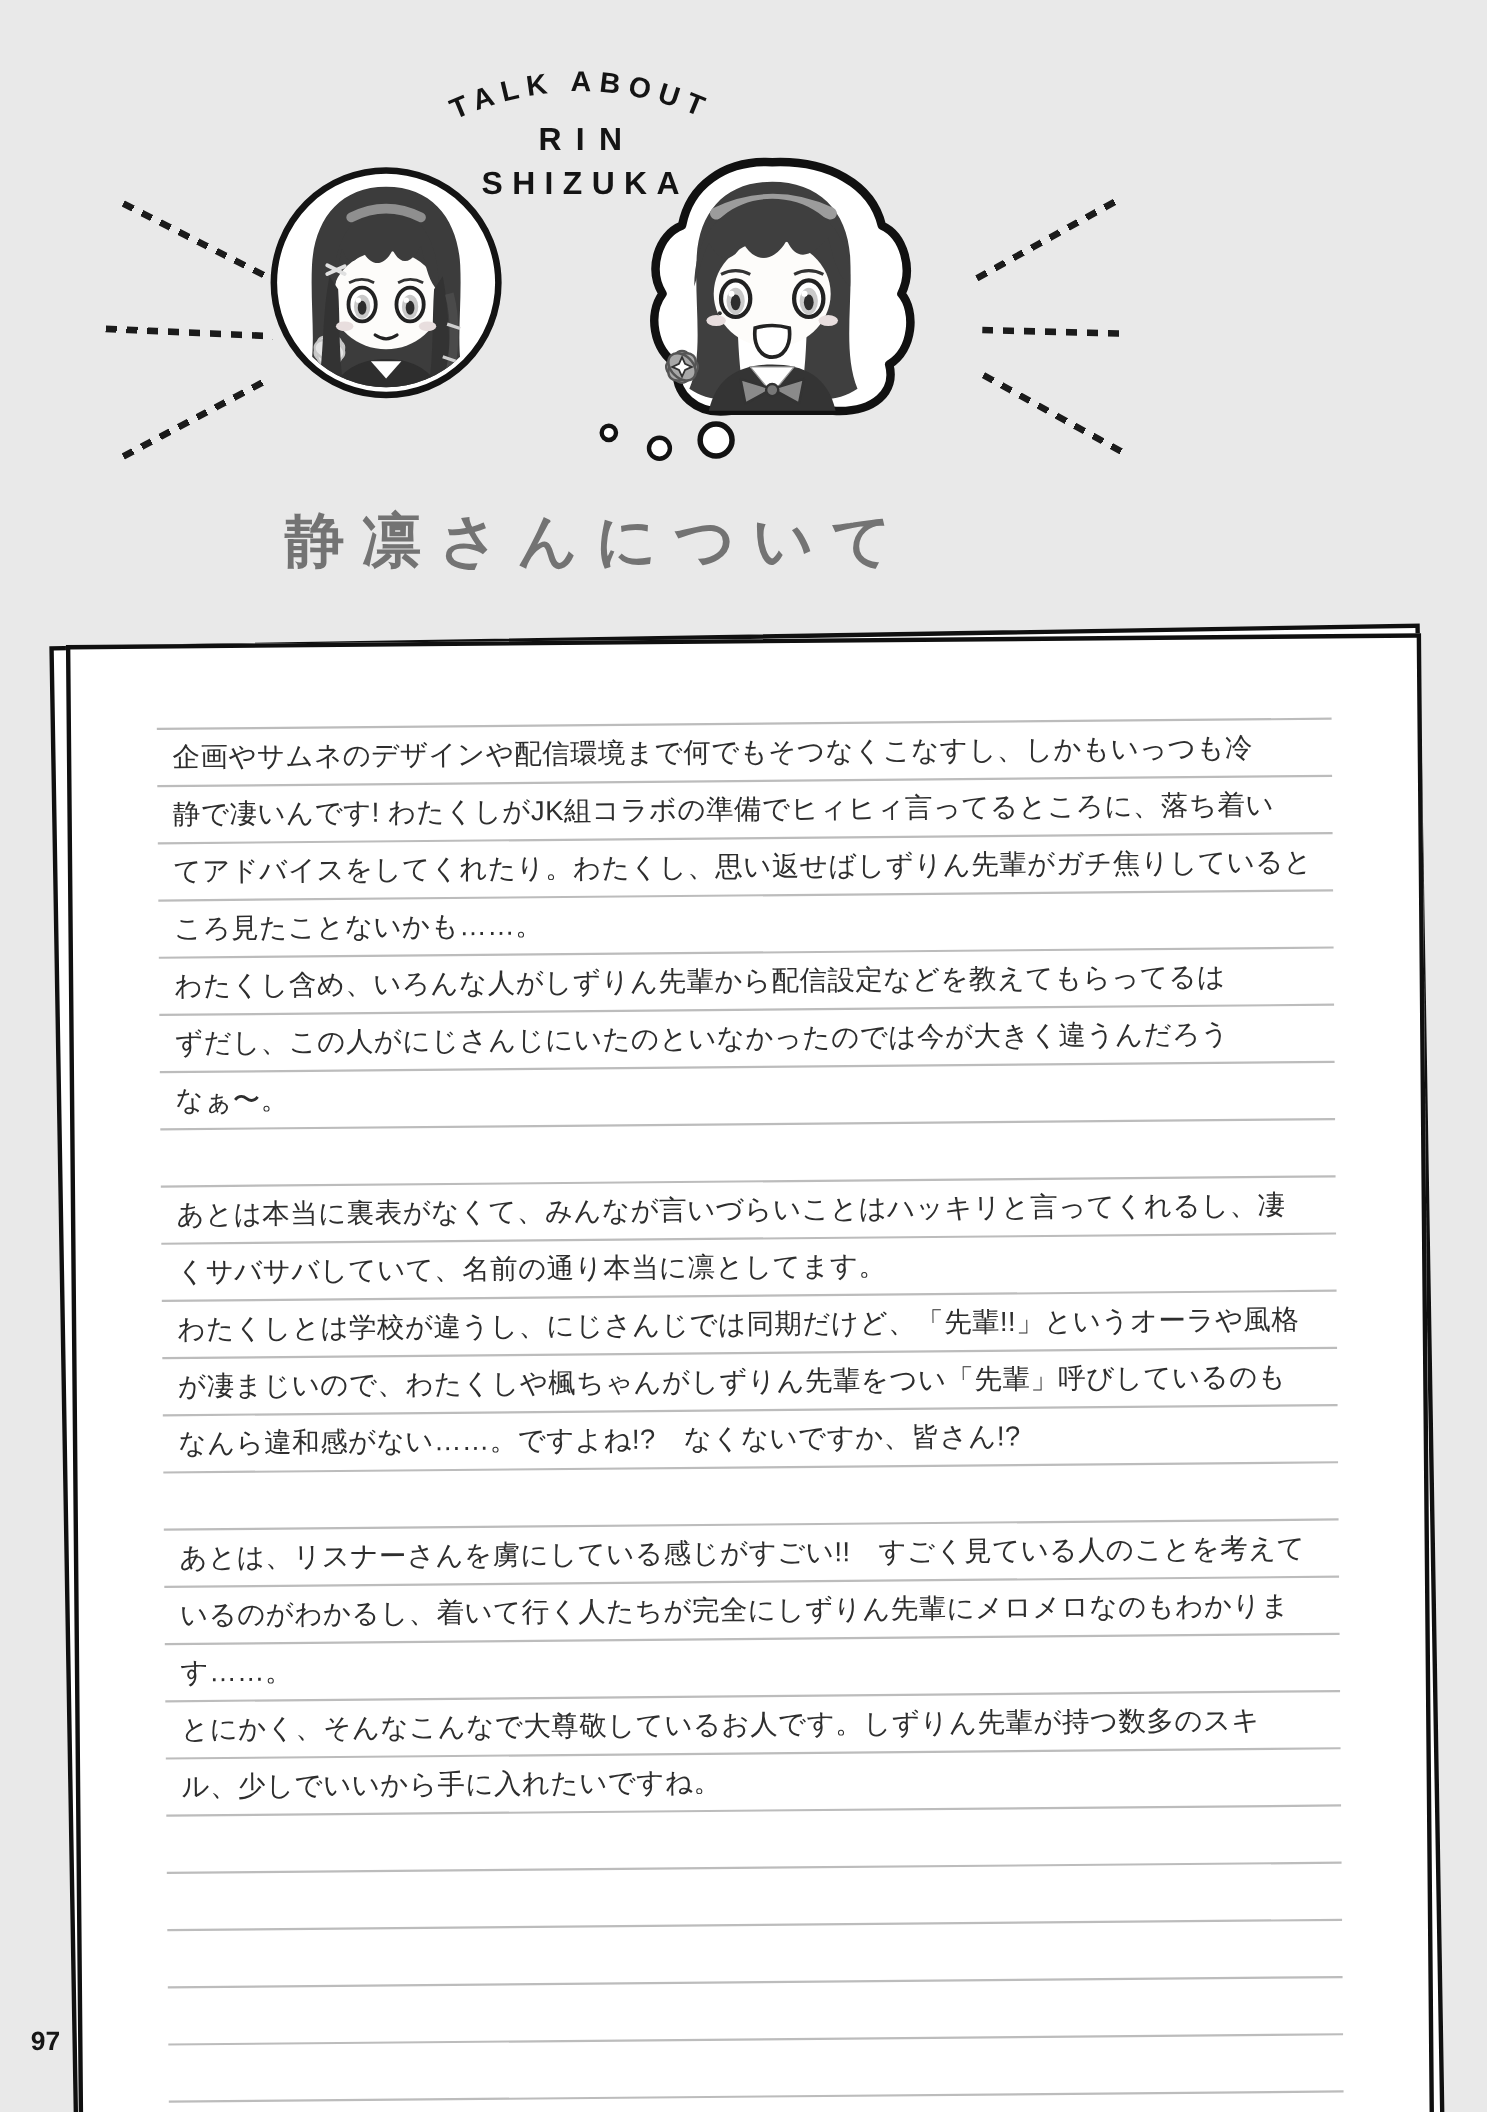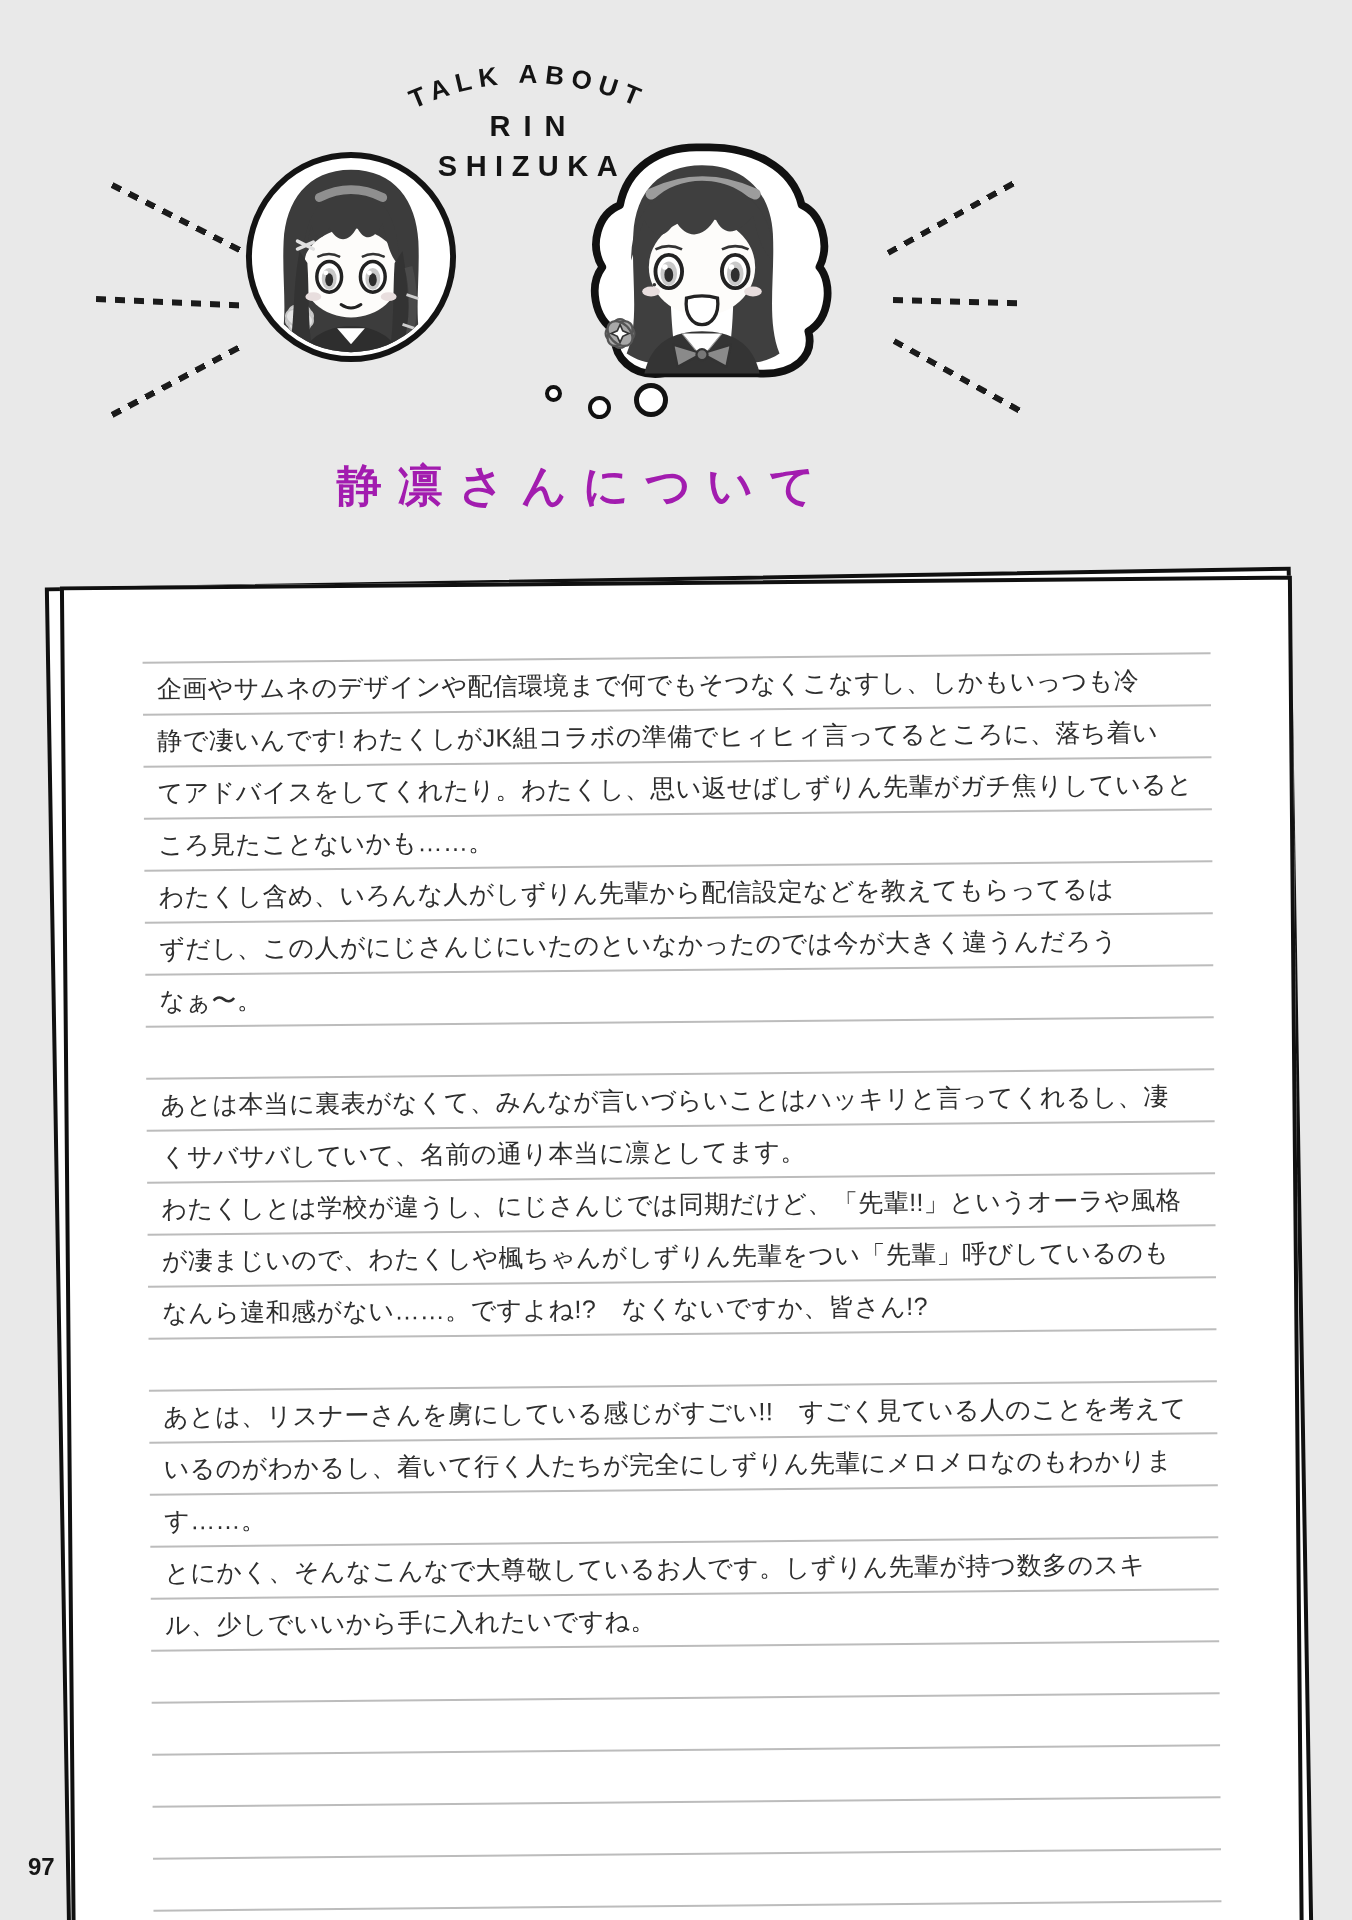--- a/index.html
+++ b/index.html
@@ -26,35 +26,35 @@
   .sticker{position:absolute;left:558px;top:136px;width:288px;height:250px;}
 
   
   .dot{position:absolute;border-radius:50%;background:#fff;border:4px solid #121212;box-sizing:border-box;}
   .dot.d1{left:545px;top:385px;width:17px;height:17px;}
   .dot.d2{left:588px;top:396px;width:23px;height:23px;}
   .dot.d3{left:634px;top:383px;width:34px;height:34px;border-width:5px;}
 
   
   .title{position:absolute;left:0;top:456px;width:1086px;text-align:center;
-         font-size:45px;font-weight:bold;letter-spacing:16px;color:#a21caf;padding-left:41px;}
+         font-size:54px;font-weight:bold;letter-spacing:16px;color:#737373;}
 
   
   .sheet-back{position:absolute;left:56px;top:577px;width:1238px;height:1350px;
               background:#fff;border:4px solid #101010;transform:rotate(-0.95deg);}
   .card{position:absolute;left:66px;top:581px;width:1232px;height:1400px;
         background:#fff;border:4px solid #101010;transform:rotate(-0.5deg);box-sizing:border-box;}
   .rows{margin-top:72px;}
   .row{height:52px;line-height:50px;margin:0 78px;border-top:2px solid #bcbcbc;
        box-sizing:border-box;white-space:nowrap;}
   .rowtext{display:inline-block;padding-left:14px;font-size:25px;letter-spacing:0.4px;
            color:#2e2e2e;font-family:"Liberation Sans","DejaVu Sans",sans-serif;}
 
   
-  .pagenum{position:absolute;left:28px;top:1843px;font-size:24px;font-weight:bold;color:#161616;margin-top:10px;}
+  .pagenum{position:absolute;left:28px;top:1843px;font-size:24px;font-weight:bold;color:#161616;}
 </style>
 </head>
 <body>
 
 <div class="page">
 
   <svg class="header-svg" viewBox="0 0 420 170">
     <path id="arcpath" d="M 66 96 Q 210 14 354 96" fill="none"></path>
     <text font-size="26" font-weight="bold" fill="#141414" letter-spacing="7">
       <textPath href="#arcpath" startOffset="50%" text-anchor="middle">TALK ABOUT</textPath>

